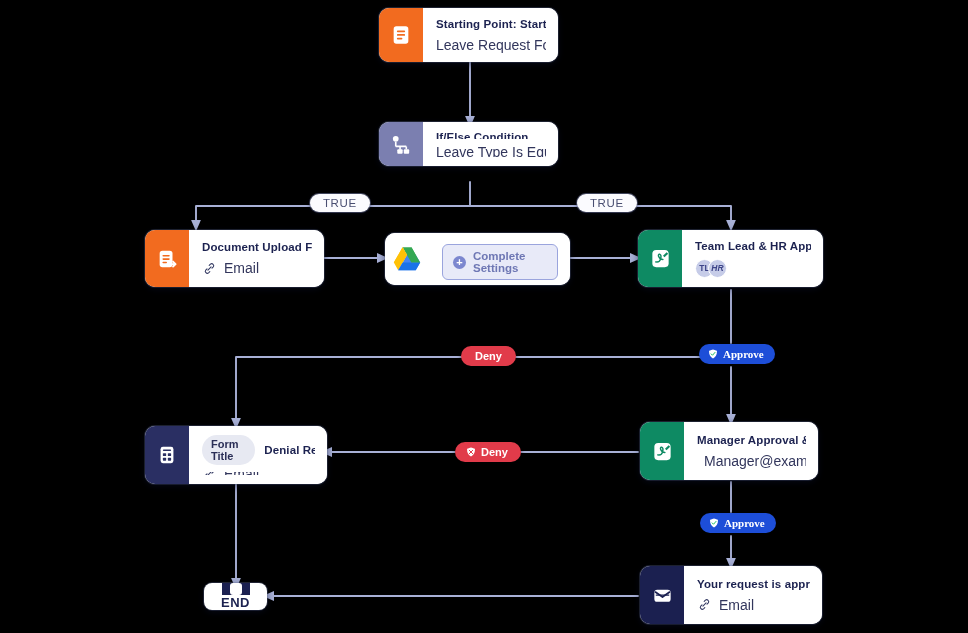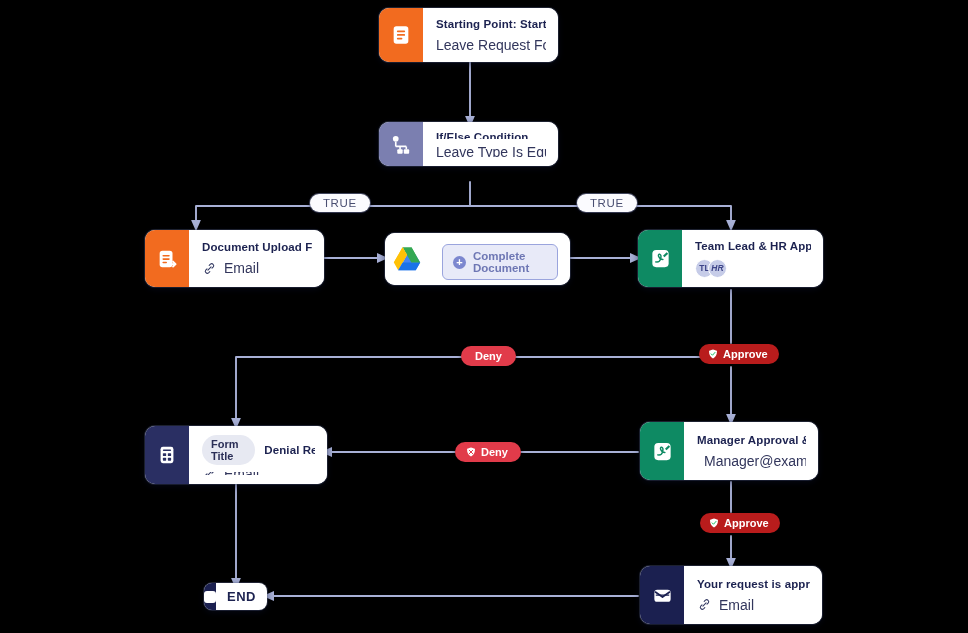--- a/index.html
+++ b/index.html
@@ -107,24 +107,25 @@
   .pill-plain {
     background: #fbfbfe;
     color: #4a4f72;
     font-weight: normal;
     font-size: 11.5px;
     letter-spacing: .6px;
     padding: 3px 13px;
     box-shadow: 0 1px 4px rgba(10,14,40,0.6), 0 0 0 1px rgba(150,158,200,0.5);
   }
   .pill-approve {
-    background: #b91c1c;
+    background: #1d4ed8;
     color: #ffffff;
     padding: 4px 11px 4px 8px;
     box-shadow: 0 1px 4px rgba(0,0,0,.55);
+    font-family: Liberation Serif, serif;
   }
   .pill-deny {
     background: #e13b4a;
     color: #ffffff;
     padding: 4px 13px 4px 10px;
     box-shadow: 0 1px 4px rgba(0,0,0,.55);
     align-items: center;
   }
   .pill-deny.noicon { padding: 4px 14px; }
 
@@ -183,20 +184,21 @@
 
   
   .end-node {
     position: absolute;
     display: flex;
     align-items: center;
     background: #ffffff;
     border-radius: 8px;
     box-shadow: 0 2px 7px rgba(10,14,40,0.55), 0 0 0 1px rgba(120,132,180,0.3);
     overflow: hidden;
+    flex-direction: column;
   }
   .end-node .sq {
     width: 28px; height: 100%;
     background: #1b2050;
     display: flex; align-items: center; justify-content: center;
   }
   .end-node .sq i {
     display: block;
     width: 12px; height: 12px;
     background: #ffffff;
@@ -318,21 +320,21 @@
         <path d="M24 15.2 L39.2 15.2 L46.6 28.2 L39 41.4 L9 41.4 Z" fill="#4285f4"></path>
         <path d="M9 41.4 L16.6 28.2 L46.6 28.2 L39 41.4 Z" fill="#1a73e8"></path>
         <path d="M16.4 2 L24 15.2 L16.6 28.2 L1.4 28.2 Z" fill="#ffc107"></path>
         <path d="M31.6 2 L46.6 28.2 L31.4 28.2 L24 15.2 Z" fill="#34a853"></path>
       </svg>
     </div>
     <div class="body" style="gap:6px;">
       <div class="title">Employee Sick Reports</div>
       <div class="cs-btn">
         <span class="cs-plus">+</span>
-        <span>Complete Document</span>
+        <span>Complete Settings</span>
       </div>
     </div>
   </div>
 
   <div class="node" style="left:638px; top:230px; width:185px; height:57px;">
     <div class="iconpanel ip-green">
       <svg width="23" height="23" viewBox="0 0 24 24">
         <rect x="3.5" y="3" width="17" height="18" rx="4" fill="#ffffff"></rect>
         <path d="M7 15.5 c3 .6 4.6-1.1 5.2-3.4 c.5-2 .1-4.2-1.1-4.6 c-1 -.3 -1.6 1 -1 2.4
                  c.7 1.7 2.6 3.2 4.4 3.2" stroke="#0e8a63" stroke-width="1.5" fill="none" stroke-linecap="round"></path>

